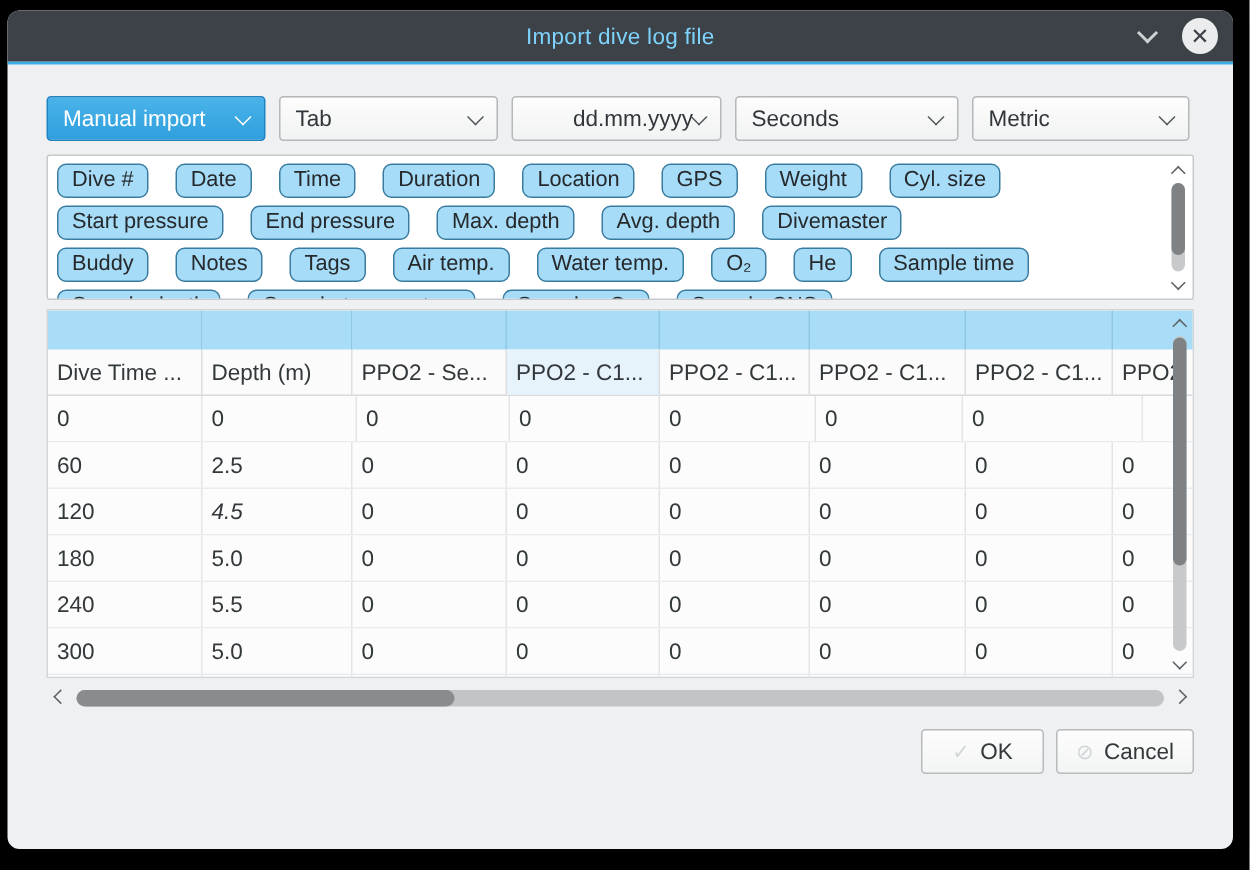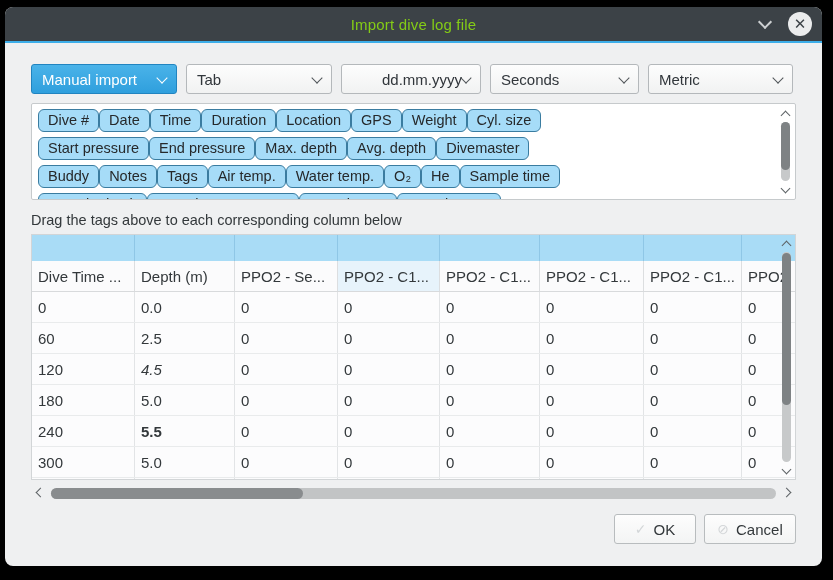--- a/index.html
+++ b/index.html
@@ -7,21 +7,21 @@
     width:833px;height:580px;background:#000;overflow:hidden;position:relative;
     font-family:"Liberation Sans","DejaVu Sans",sans-serif;
   }
   .window{
     position:absolute;left:5px;top:7px;width:817px;height:559px;
     background:#eff0f1;border-radius:8px;overflow:hidden;
     box-shadow:0 4px 14px rgba(0,0,0,.65);
   }
   
   .titlebar{height:34px;background:#3c4247;display:flex;align-items:center;position:relative;}
-  .title{flex:1;text-align:center;color:#84cc16;font-size:15px;letter-spacing:.2px;}
+  .title{flex:1;text-align:center;color:#7dd3fc;font-size:15px;letter-spacing:.2px;}
   .tb-icons{position:absolute;right:10px;top:0;height:34px;display:flex;align-items:center;gap:15px;}
   .tb-chev{display:flex;align-items:center;justify-content:center;width:16px;height:16px;cursor:pointer;}
   .tb-chev .chev{border-color:#ced1d3;width:8px;height:8px;border-width:2px;margin-top:-4px;}
   .tb-close{
     width:24px;height:24px;border-radius:50%;background:#ebeced;color:#3c4247;
     display:flex;align-items:center;justify-content:center;font-size:15px;font-weight:bold;cursor:pointer;
   }
   .accent{height:2px;background:#3daee9;}
   .content{padding:0 26px;}
   
@@ -39,21 +39,21 @@
     padding:0 10px;font-size:15px;color:#31363b;cursor:pointer;flex:none;
   }
   .combo.primary{background:linear-gradient(#4ab3e9,#2f9fdd);border-color:#2184c0;color:#fff;}
   .combo.primary .chev{border-color:#fff;}
   
   .tag-area{
     margin-top:9px;height:97px;background:#fff;border:1px solid #c6cacc;border-radius:2px;
     position:relative;overflow:hidden;box-sizing:border-box;
   }
   .tag-rows{padding:5px 6px 0 6px;}
-  .tag-row{display:flex;gap:0;margin-bottom:5px;}
+  .tag-row{display:flex;gap:18px;margin-bottom:5px;}
   .tag{
     background:#a6dcf8;border:1px solid #3a7ca0;border-radius:6px;
     padding:0 9px;height:23px;line-height:21px;font-size:14.5px;color:#26292b;
     white-space:nowrap;box-sizing:border-box;cursor:grab;flex:none;
   }
   
   .vscroll{position:absolute;width:15px;}
   .tag-area .vscroll{right:2px;top:2px;bottom:2px;}
   .table-wrap .vscroll{right:1px;top:1px;bottom:1px;}
   .sb-arrow{position:absolute;left:0;width:15px;height:13px;display:flex;align-items:center;justify-content:center;cursor:pointer;}
@@ -190,21 +190,20 @@
             <i class="chev"></i>
           </span>
         <div class="sb-track"></div>
         <div class="sb-thumb"></div>
         <span class="sb-arrow down">
             <i class="chev"></i>
           </span>
       </div>
     </div>
 
-    <div class="instruction">Drag the tags above to each corresponding column below</div>
 
     <div class="table-wrap">
       <div class="drop-row" id="drop-row">
           <div class="drop-cell" style="width: 103px;"></div>
           <div class="drop-cell" style="width: 100px;"></div>
           <div class="drop-cell" style="width: 103px;"></div>
           <div class="drop-cell" style="width: 102px;"></div>
           <div class="drop-cell" style="width: 100px;"></div>
           <div class="drop-cell" style="width: 104px;"></div>
           <div class="drop-cell" style="width: 98px;"></div>
@@ -216,21 +215,20 @@
           <div class="h-cell" style="width: 103px;">PPO2 - Se...</div>
           <div class="h-cell hl" style="width: 102px;">PPO2 - C1...</div>
           <div class="h-cell" style="width: 100px;">PPO2 - C1...</div>
           <div class="h-cell" style="width: 104px;">PPO2 - C1...</div>
           <div class="h-cell" style="width: 98px;">PPO2 - C1...</div>
           <div class="h-cell" style="width: 120px;">PPO2</div>
         </div>
       <div id="data-rows">
           <div class="t-row">
             <div class="t-cell" style="width: 103px;">0</div>
-            <div class="t-cell" style="width: 100px;">0.0</div>
             <div class="t-cell" style="width: 103px;">0</div>
             <div class="t-cell" style="width: 102px;">0</div>
             <div class="t-cell" style="width: 100px;">0</div>
             <div class="t-cell" style="width: 104px;">0</div>
             <div class="t-cell" style="width: 98px;">0</div>
             <div class="t-cell" style="width: 120px;">0</div>
           </div>
           <div class="t-row">
             <div class="t-cell" style="width: 103px;">60</div>
             <div class="t-cell" style="width: 100px;">2.5</div>
@@ -256,21 +254,21 @@
             <div class="t-cell" style="width: 100px;">5.0</div>
             <div class="t-cell" style="width: 103px;">0</div>
             <div class="t-cell" style="width: 102px;">0</div>
             <div class="t-cell" style="width: 100px;">0</div>
             <div class="t-cell" style="width: 104px;">0</div>
             <div class="t-cell" style="width: 98px;">0</div>
             <div class="t-cell" style="width: 120px;">0</div>
           </div>
           <div class="t-row">
             <div class="t-cell" style="width: 103px;">240</div>
-            <div class="t-cell" style="width: 100px; font-weight: bold;">5.5</div>
+            <div class="t-cell" style="width: 100px;">5.5</div>
             <div class="t-cell" style="width: 103px;">0</div>
             <div class="t-cell" style="width: 102px;">0</div>
             <div class="t-cell" style="width: 100px;">0</div>
             <div class="t-cell" style="width: 104px;">0</div>
             <div class="t-cell" style="width: 98px;">0</div>
             <div class="t-cell" style="width: 120px;">0</div>
           </div>
           <div class="t-row">
             <div class="t-cell" style="width: 103px;">300</div>
             <div class="t-cell" style="width: 100px;">5.0</div>

